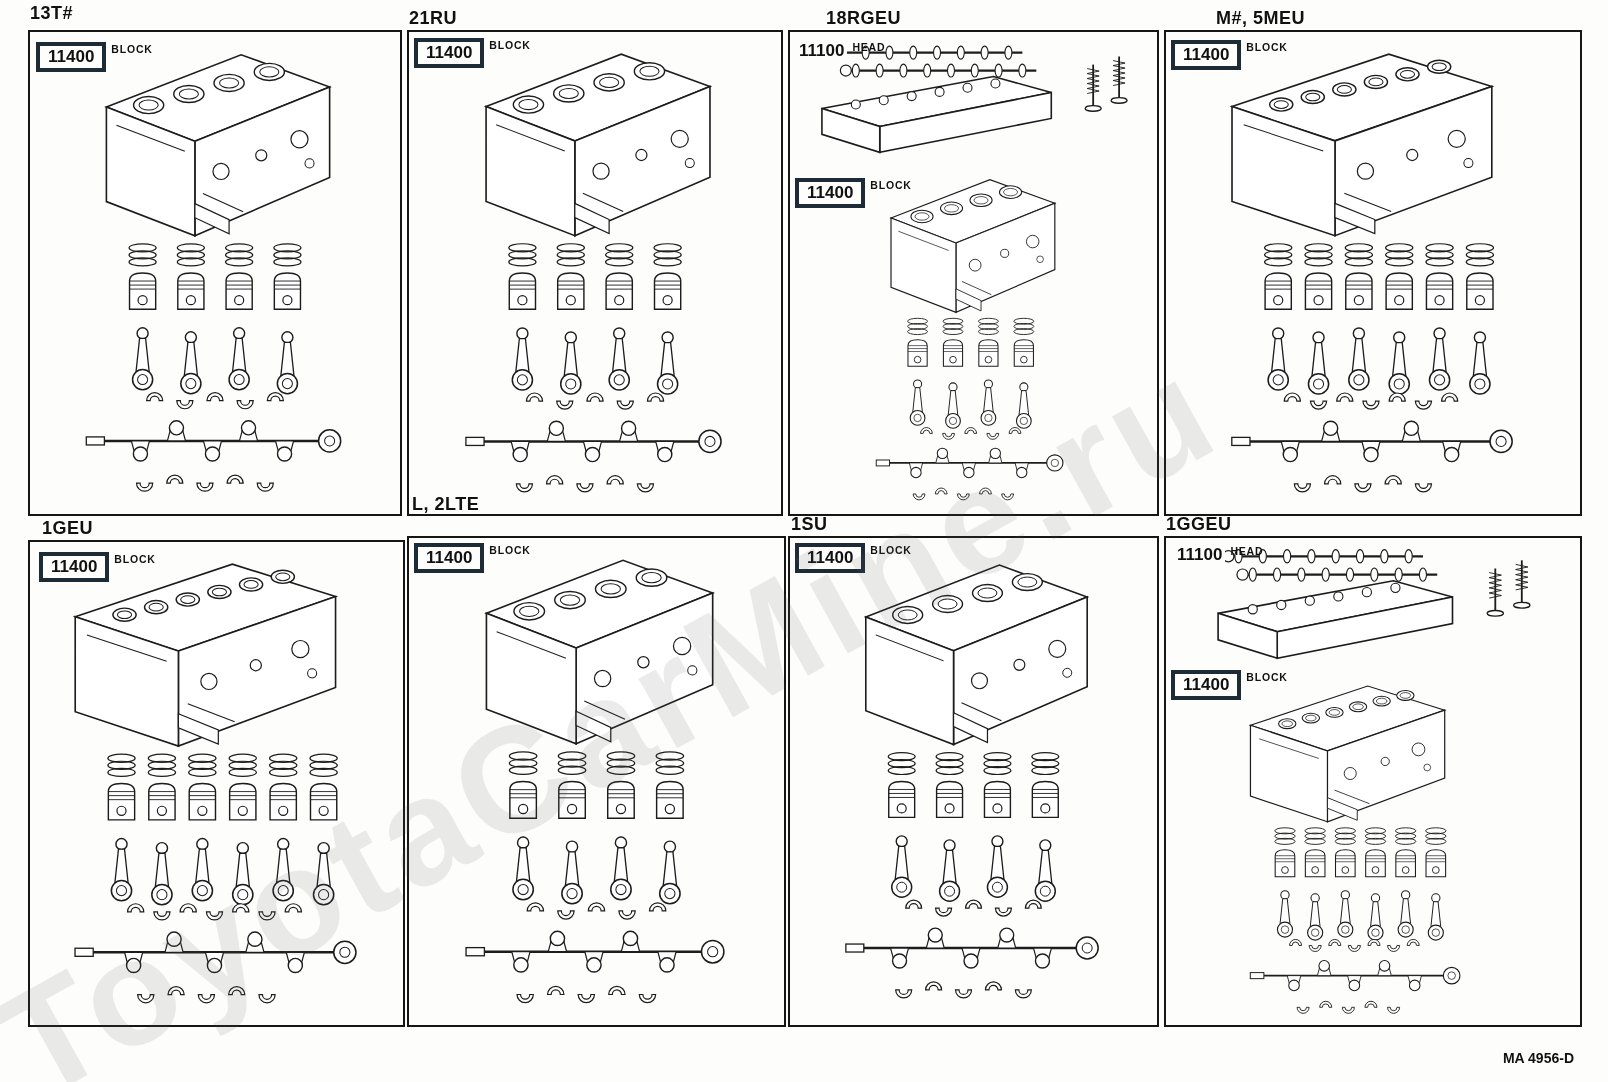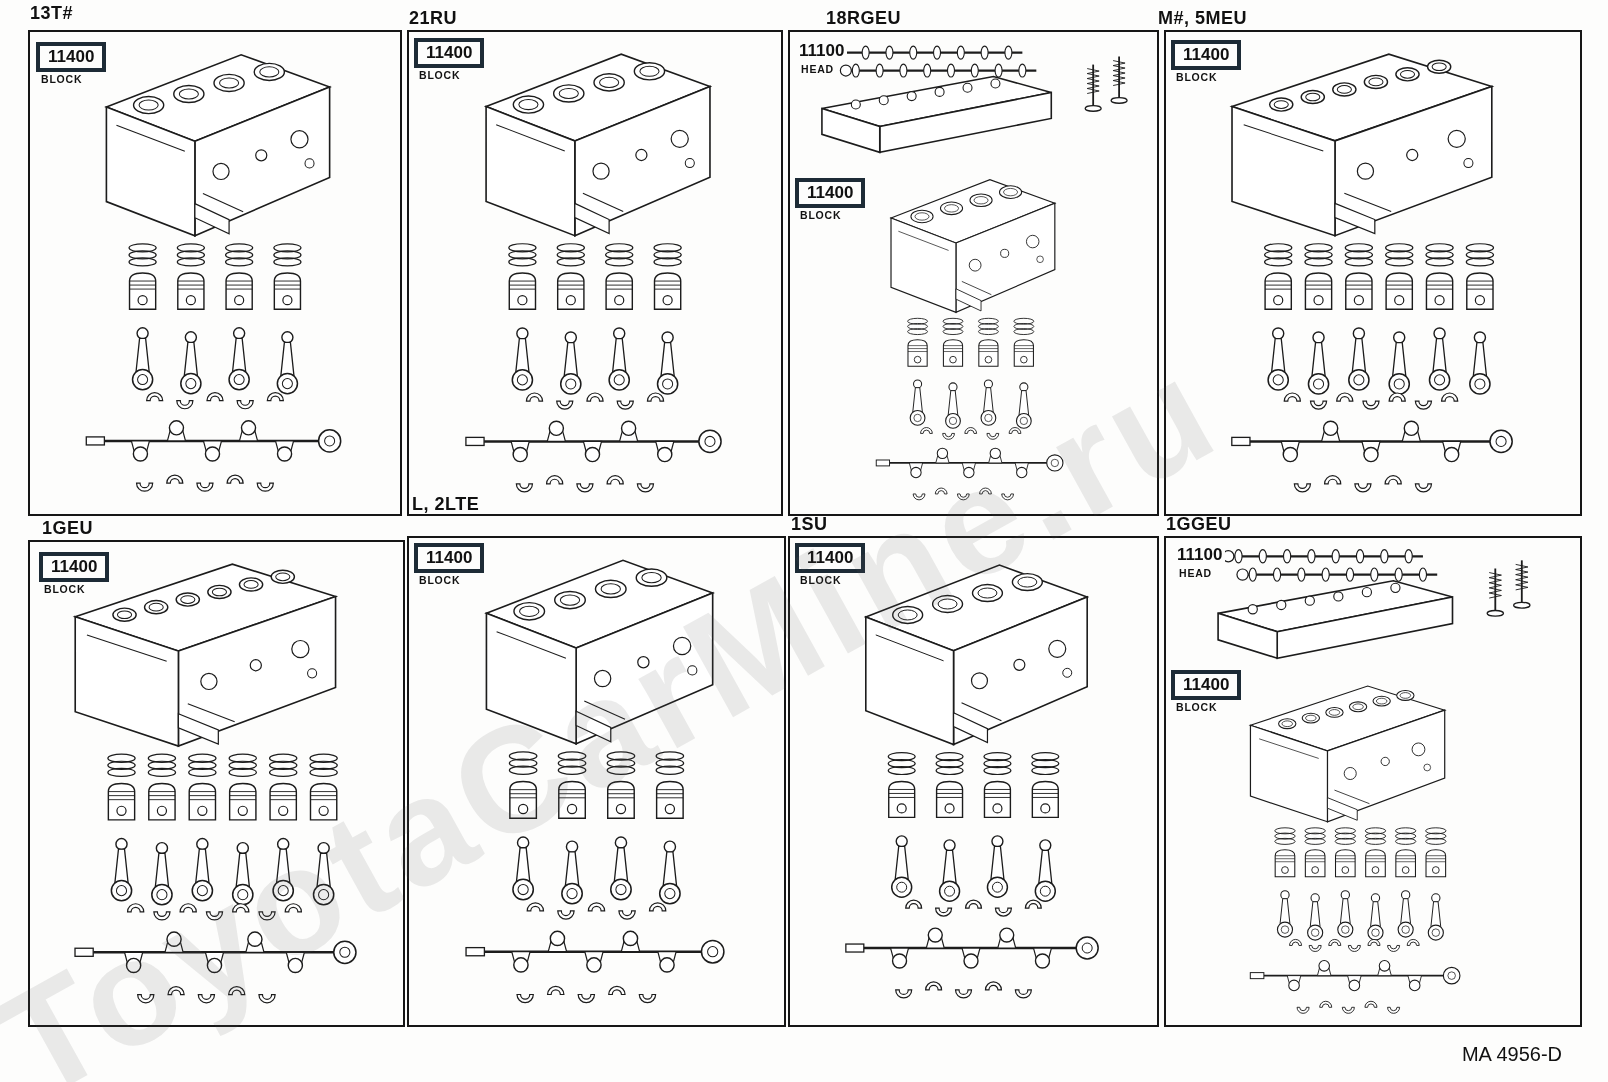--- a/index.html
+++ b/index.html
@@ -4,38 +4,38 @@
 <style>
   *{margin:0;padding:0;box-sizing:border-box}
   html,body{width:1608px;height:1082px;background:#fdfdfc;font-family:"Liberation Sans",sans-serif;color:#111;overflow:hidden}
   .page{position:absolute;inset:0;background:#fdfdfc}
   .watermark{position:absolute;left:55px;top:960px;transform:rotate(-29deg);transform-origin:left bottom;
     font-size:150px;font-weight:bold;letter-spacing:6px;color:rgba(90,90,90,0.12);white-space:nowrap;pointer-events:none;z-index:5}
   .ecode{position:absolute;font-size:18px;font-weight:bold;letter-spacing:.5px;z-index:3}
   .panel{position:absolute;border:2px solid #161616;background:transparent;z-index:2}
   .illus{position:absolute;left:4px;right:4px;top:4px;bottom:4px;z-index:1}
   .illus svg{display:block;width:100%;height:100%}
-  .plabel{position:absolute;display:flex;flex-direction:column;align-items:flex-start;z-index:4}
+  .plabel{position:absolute;display:flex;flex-direction:row;align-items:flex-start;z-index:4}
   .pnum{font-size:17px;font-weight:bold;line-height:22px;background:#fdfdfc}
   .pnum.boxed{border:4px solid #1d2b36;padding:0 8px}
   .pnum.plain{padding:0 3px}
   .pname{font-size:10.5px;font-weight:bold;letter-spacing:.8px;margin-left:5px;margin-top:1px}
-  .footer-code{position:absolute;right:46px;bottom:16px;font-size:20px;font-weight:normal;z-index:3}
+  .footer-code{position:absolute;right:34px;bottom:16px;font-size:14px;font-weight:bold;z-index:3}
 </style>
 </head>
 <body>
 
 <div class="page">
 
   <div class="watermark">ToyotaCarMine.ru</div>
 
   <div class="ecode" style="left:30px;top:3px">13T#</div>
   <div class="ecode" style="left:409px;top:8px">21RU</div>
   <div class="ecode" style="left:826px;top:8px">18RGEU</div>
-  <div class="ecode" style="left:1158px;top:8px">M#, 5MEU</div>
+  <div class="ecode" style="left:1216px;top:8px">M#, 5MEU</div>
   <div class="ecode" style="left:42px;top:518px">1GEU</div>
   <div class="ecode" style="left:412px;top:494px">L, 2LTE</div>
   <div class="ecode" style="left:791px;top:514px">1SU</div>
   <div class="ecode" style="left:1166px;top:514px">1GGEU</div>
 
   <section class="panel" style="left:28px;top:30px;width:374px;height:486px">
     <div class="plabel" style="left:6px;top:10px">
       <span class="pnum boxed">11400</span>
       <span class="pname">BLOCK</span>
     </div>

